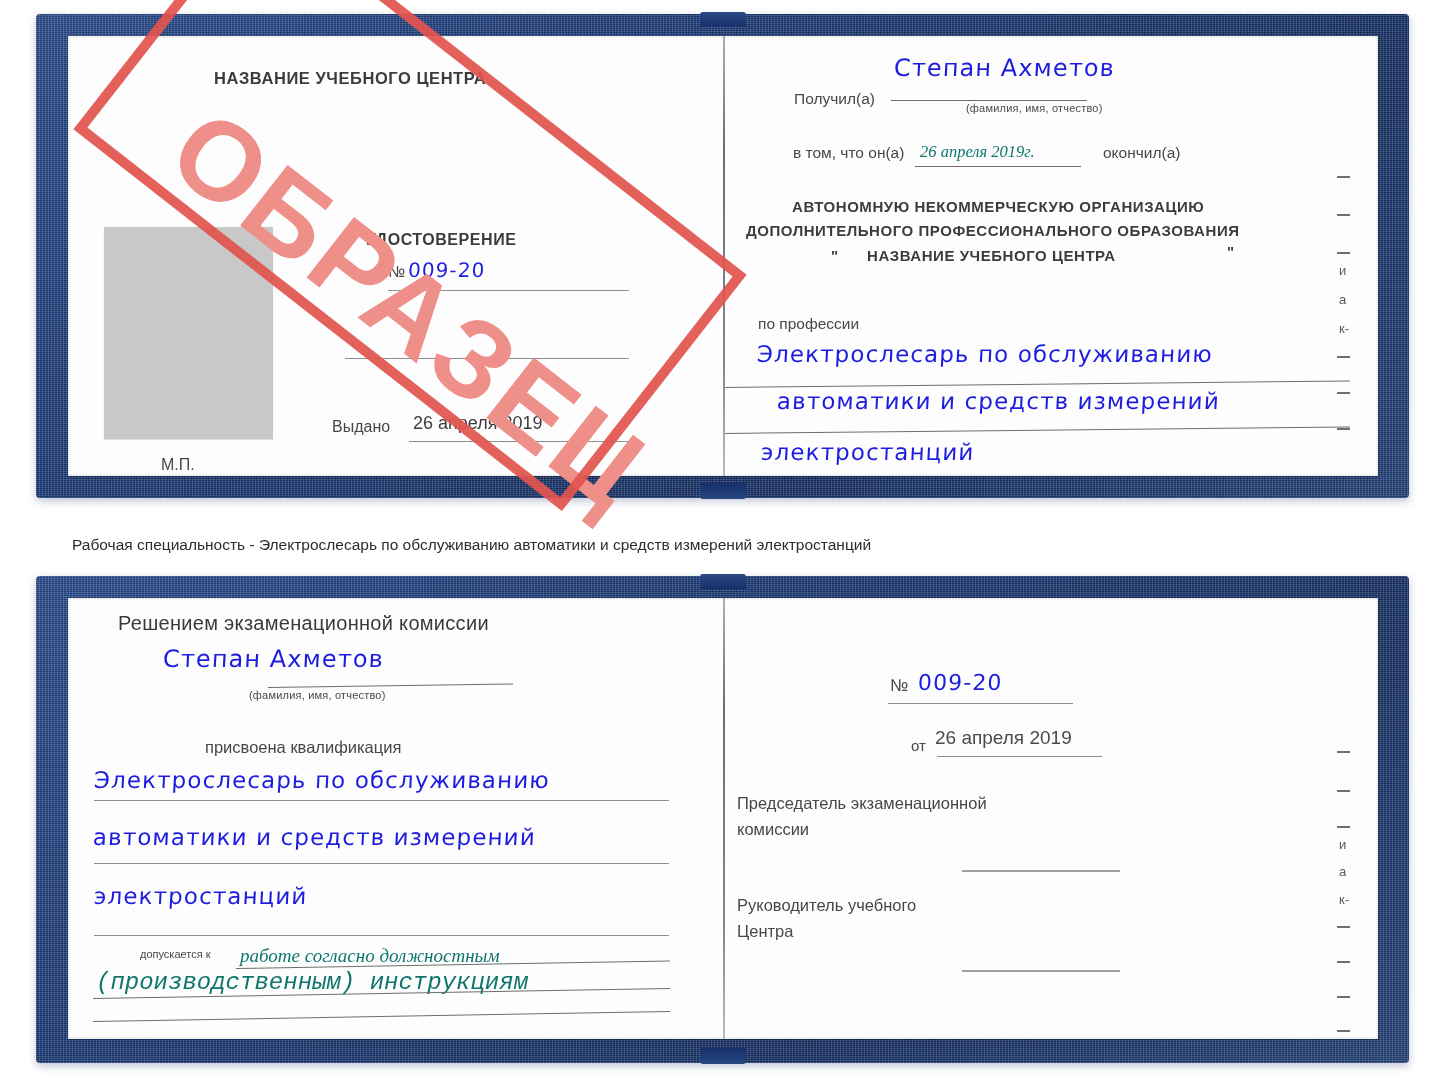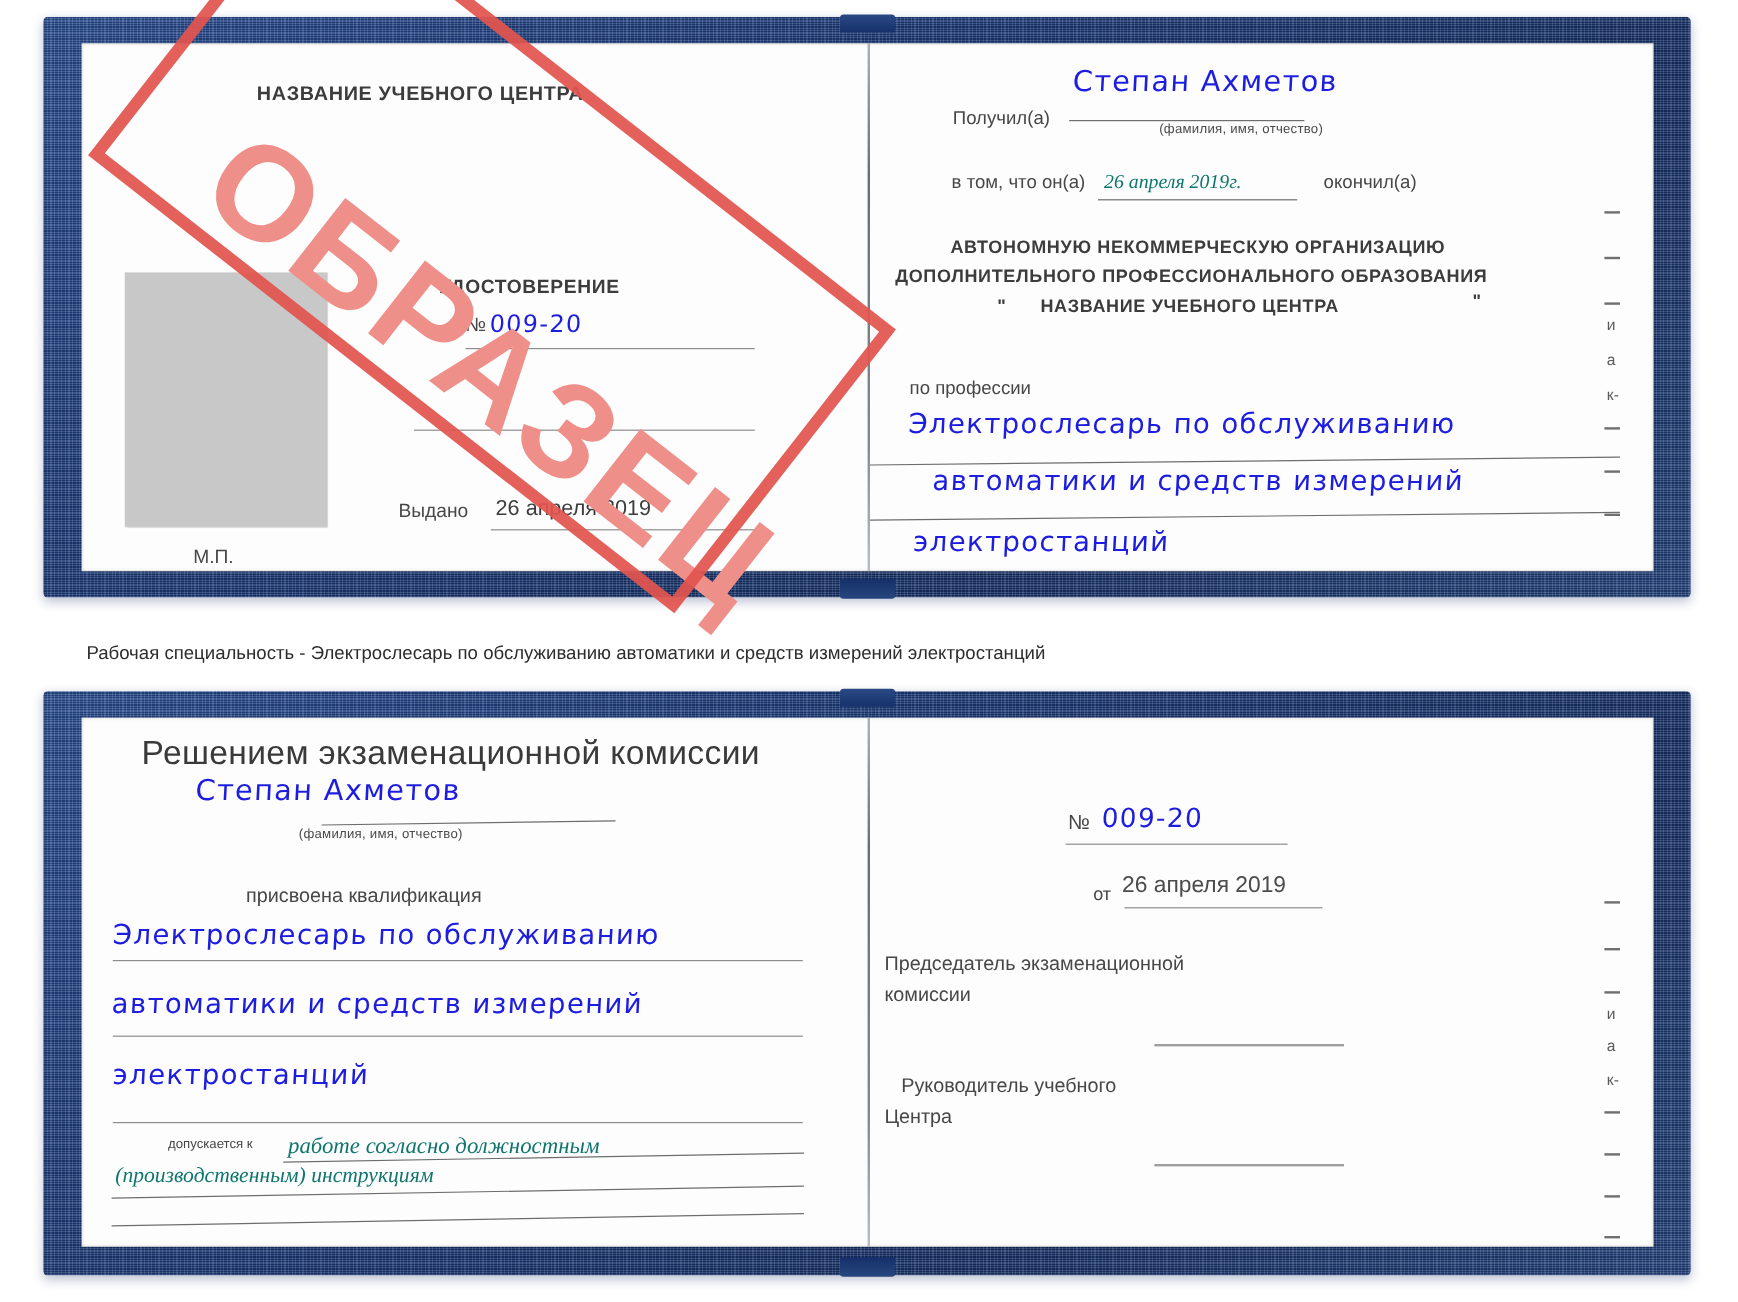--- a/index.html
+++ b/index.html
@@ -184,61 +184,61 @@
 <div class="book" style="left:36px;top:576px;width:1373px;height:487px;">
   <div class="book-top-notch"></div>
 </div>
 
 <div class="paper" style="left:68px;top:598px;width:1310px;height:441px;">
 
   <div class="spine" style="left:655px;"></div>
 
   <div class="page" style="left:0;width:655px;">
 
-    <div class="lbl" style="left:50px;top:14px;font-size:28px;color:#3a3a3a;letter-spacing:.3px;">Решением экзаменационной комиссии</div>
+    <div class="lbl" style="left:50px;top:14px;font-size:20px;color:#3a3a3a;letter-spacing:.3px;">Решением экзаменационной комиссии</div>
 
     <div class="hand" style="left:95px;top:47px;font-size:24px;">Степан Ахметов</div>
     <div class="rule dark tilt" style="left:200px;top:89px;width:245px;transform:rotate(-0.8deg);"></div>
     <div class="tiny" style="left:181px;top:91px;">(фамилия, имя, отчество)</div>
 
     <div class="lbl" style="left:137px;top:140px;font-size:16.5px;">присвоена квалификация</div>
 
     <div class="hand" style="left:26px;top:169px;font-size:23px;">Электрослесарь по обслуживанию</div>
     <div class="rule" style="left:26px;top:202px;width:575px;"></div>
 
     <div class="hand" style="left:25px;top:226px;font-size:23px;">автоматики и средств измерений</div>
     <div class="rule" style="left:26px;top:265px;width:575px;"></div>
 
     <div class="hand" style="left:26px;top:285px;font-size:23px;">электростанций</div>
     <div class="rule" style="left:26px;top:337px;width:575px;"></div>
 
     <div class="lbl" style="left:44px;top:350px;font-size:11px;margin-left:28px;">допускается к</div>
     <div class="ital" style="left:172px;top:347px;font-size:19px;">работе согласно должностным</div>
-    <div class="ital" style="left:28px;top:371px;font-size:18px;">(производственным) инструкциям</div>
+    <div class="ital" style="left:28px;top:371px;font-size:24px;font-family:Liberation Mono, monospace;">(производственным) инструкциям</div>
     <div class="rule dark tilt" style="left:168px;top:370px;width:434px;transform:rotate(-1deg);"></div>
     <div class="rule dark tilt" style="left:25px;top:400px;width:577px;transform:rotate(-1deg);"></div>
     <div class="rule dark tilt" style="left:25px;top:423px;width:577px;transform:rotate(-1deg);"></div>
   </div>
 
   <div class="page" style="left:657px;width:653px;">
 
 
     <div class="lbl" style="left:165px;top:78px;font-size:17px;">№</div>
     <div class="hand" style="left:193px;top:72px;font-size:22px;">009-20</div>
     <div class="rule" style="left:163px;top:105px;width:185px;"></div>
 
     <div class="lbl" style="left:186px;top:139px;font-size:15px;">от</div>
     <div class="lbl" style="left:210px;top:129px;font-size:19px;color:#4b4b4b;">26 апреля 2019</div>
     <div class="rule" style="left:212px;top:158px;width:165px;"></div>
 
     <div class="lbl" style="left:12px;top:196px;font-size:16.5px;">Председатель экзаменационной</div>
     <div class="lbl" style="left:12px;top:222px;font-size:16.5px;">комиссии</div>
     <div class="rule" style="left:237px;top:272px;width:158px;height:2px;background:#9e9e9e;"></div>
 
-    <div class="lbl" style="left:26px;top:298px;font-size:16.5px;">Руководитель учебного</div>
+    <div class="lbl" style="left:12px;top:298px;font-size:16.5px;">Руководитель учебного</div>
     <div class="lbl" style="left:12px;top:324px;font-size:16.5px;">Центра</div>
     <div class="rule" style="left:237px;top:372px;width:158px;height:2px;background:#9e9e9e;"></div>
 
     <div class="dash" style="left:612px;top:153px;"></div>
     <div class="dash" style="left:612px;top:192px;"></div>
     <div class="dash" style="left:612px;top:228px;"></div>
     <div class="frag" style="left:614px;top:239px;">и</div>
     <div class="frag" style="left:614px;top:266px;">а</div>
     <div class="frag" style="left:614px;top:294px;">к-</div>
     <div class="dash" style="left:612px;top:328px;"></div>

